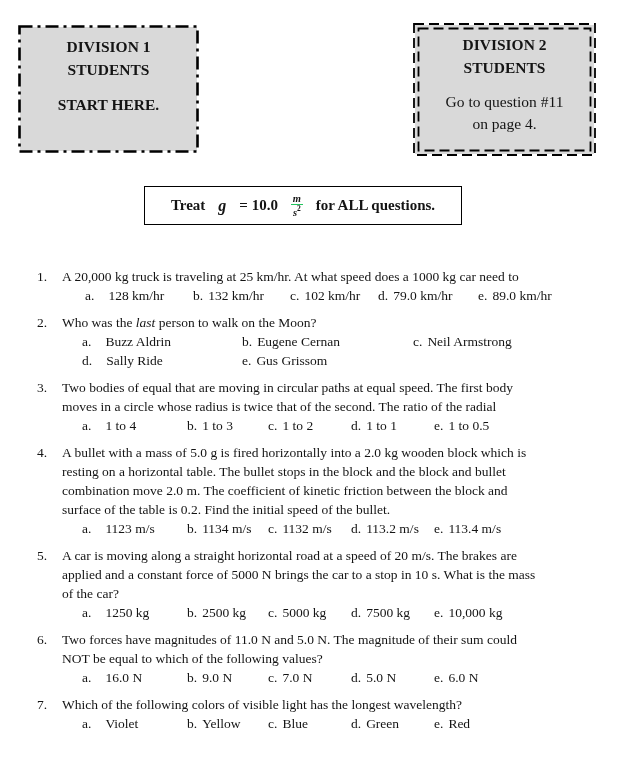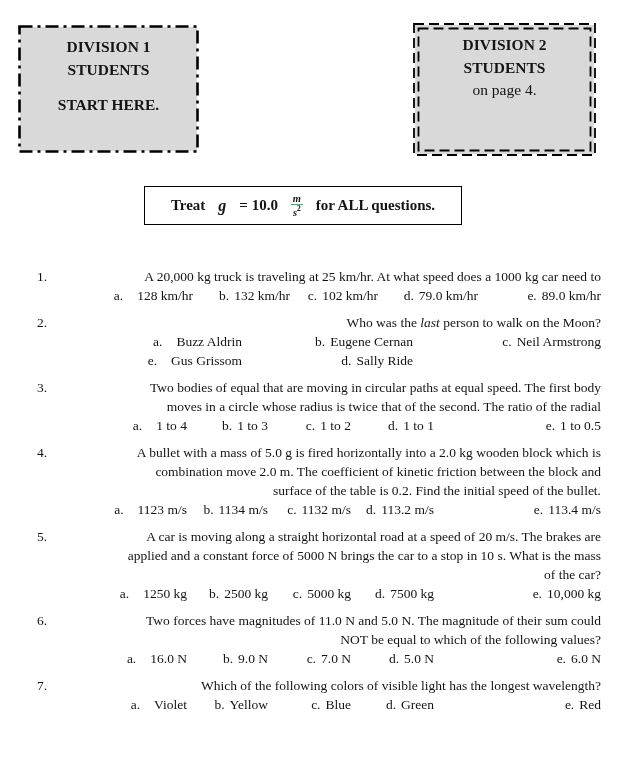--- a/index.html
+++ b/index.html
@@ -74,21 +74,21 @@
   #questions {
     position: absolute;
     left: 37px;
     top: 267px;
     width: 564px;
     font-size: 13.5px;
     line-height: 19px;
   }
   .q-item { display: flex; margin-bottom: 8px; }
   .q-num { width: 25px; flex: 0 0 25px; }
-  .q-body { flex: 1; text-align: right; }
+  .q-body { flex: 1; }
   .q-line span.it { font-style: italic; }
 
   .choices { display: grid; }
   .choices .lbl { margin-right: 5px; display: inline-block; }
   .choices .choice:first-child .lbl { margin-right: 14px; }
   .layout-q1  { grid-template-columns: 108px 97px 88px 100px auto; padding-left: 23px; }
   .layout-std { grid-template-columns: 105px 81px 83px 83px auto;  padding-left: 20px; }
   .layout-rows2 { grid-template-columns: 160px 171px auto; padding-left: 20px; }
   .layout-rows2 .choice:nth-child(3n+1) .lbl { margin-right: 14px; }
 </style>
@@ -111,20 +111,21 @@
 
   <div class="top-box" id="division2-box">
     <svg width="183" height="133" viewBox="0 0 183 133">
       <rect x="2" y="2" width="179" height="129" fill="#d9d9d9" stroke="none"></rect>
       <rect x="1" y="1" width="181" height="131" fill="none" stroke="#000" stroke-width="1.8" stroke-dasharray="10 5"></rect>
       <rect x="5.5" y="5.5" width="172" height="122" fill="none" stroke="#000" stroke-width="1.8" stroke-dasharray="10 5"></rect>
     </svg>
     <div class="box-text">
       <div class="box-title">DIVISION 2</div>
       <div class="box-title">STUDENTS</div>
+      <div class="box-sub" style="margin-top:12px;">Go to question #11</div>
       <div class="box-sub" style="margin-top:0;">on page 4.</div>
     </div>
   </div>
 
   <div id="g-box">
     <span>Treat</span>
     <span class="gsym">g</span>
     <span>= 10.0</span>
     <span class="frac">
       <span class="fnum">m</span>
@@ -152,22 +153,22 @@
       <div class="q-item">
         <div class="q-num">2.</div>
         <div class="q-body">
           <div class="q-text">
             <div class="q-line"><span>Who was the </span><span class="it">last</span><span> person to walk on the Moon?</span></div>
           </div>
           <div class="choices layout-rows2">
             <span class="choice"><span class="lbl">a.</span><span class="ctext">Buzz Aldrin</span></span>
             <span class="choice"><span class="lbl">b.</span><span class="ctext">Eugene Cernan</span></span>
             <span class="choice"><span class="lbl">c.</span><span class="ctext">Neil Armstrong</span></span>
+            <span class="choice"><span class="lbl">d.</span><span class="ctext">Sally Ride</span></span>
             <span class="choice"><span class="lbl">e.</span><span class="ctext">Gus Grissom</span></span>
-            <span class="choice"><span class="lbl">d.</span><span class="ctext">Sally Ride</span></span>
           </div>
         </div>
       </div>
       <div class="q-item">
         <div class="q-num">3.</div>
         <div class="q-body">
           <div class="q-text">
             <div class="q-line"><span>Two bodies of equal that are moving in circular paths at equal speed. The first body</span></div>
             <div class="q-line"><span>moves in a circle whose radius is twice that of the second. The ratio of the radial</span></div>
           </div>
@@ -178,20 +179,21 @@
             <span class="choice"><span class="lbl">d.</span><span class="ctext">1 to 1</span></span>
             <span class="choice"><span class="lbl">e.</span><span class="ctext">1 to 0.5</span></span>
           </div>
         </div>
       </div>
       <div class="q-item">
         <div class="q-num">4.</div>
         <div class="q-body">
           <div class="q-text">
             <div class="q-line"><span>A bullet with a mass of 5.0 g is fired horizontally into a 2.0 kg wooden block which is</span></div>
+            <div class="q-line"><span>resting on a horizontal table. The bullet stops in the block and the block and bullet</span></div>
             <div class="q-line"><span>combination move 2.0 m. The coefficient of kinetic friction between the block and</span></div>
             <div class="q-line"><span>surface of the table is 0.2. Find the initial speed of the bullet.</span></div>
           </div>
           <div class="choices layout-std">
             <span class="choice"><span class="lbl">a.</span><span class="ctext">1123 m/s</span></span>
             <span class="choice"><span class="lbl">b.</span><span class="ctext">1134 m/s</span></span>
             <span class="choice"><span class="lbl">c.</span><span class="ctext">1132 m/s</span></span>
             <span class="choice"><span class="lbl">d.</span><span class="ctext">113.2 m/s</span></span>
             <span class="choice"><span class="lbl">e.</span><span class="ctext">113.4 m/s</span></span>
           </div>

